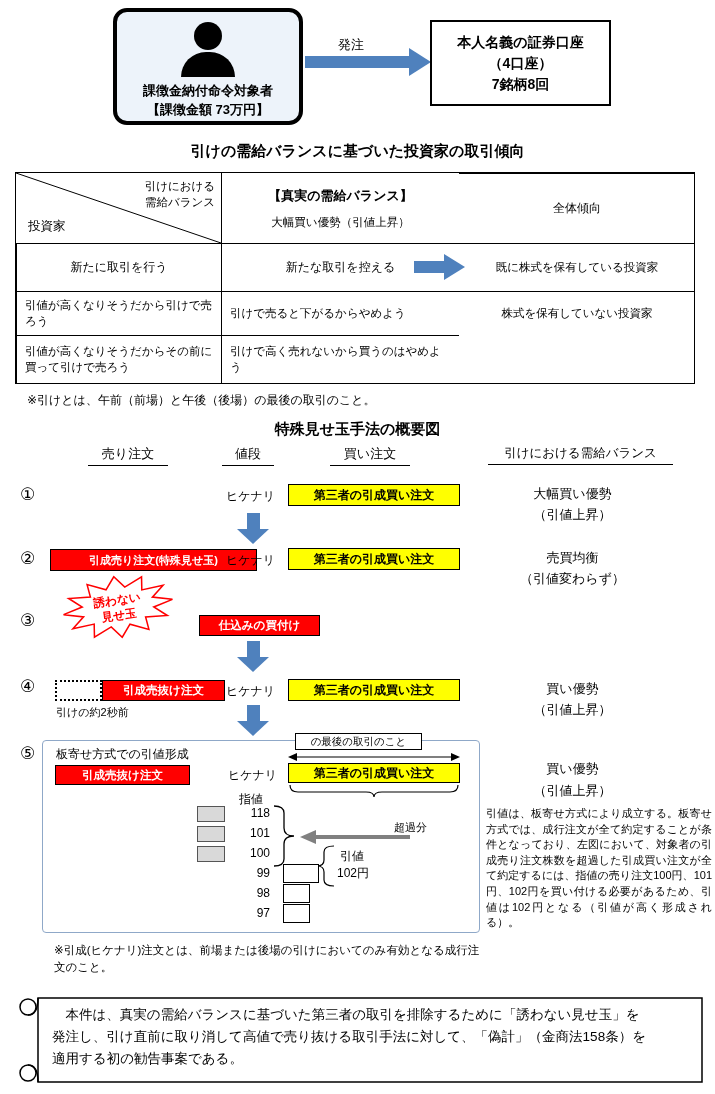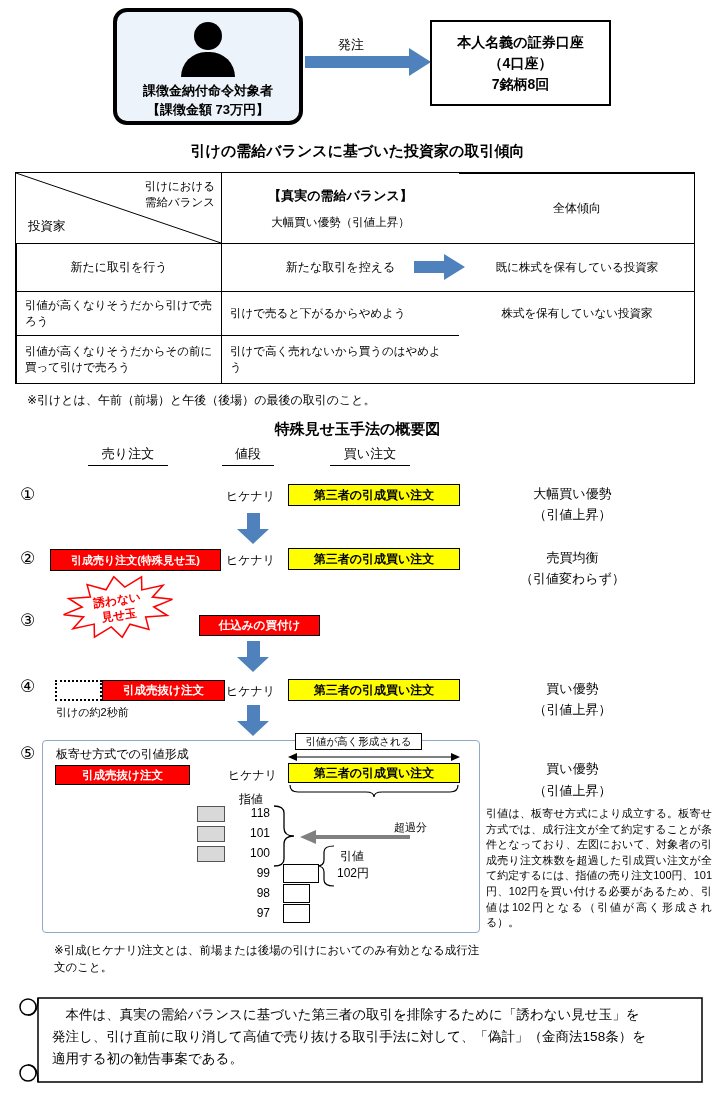--- a/index.html
+++ b/index.html
@@ -110,34 +110,35 @@
     <div class="hhead" style="left:428px;top:81px;border-top:13px solid transparent;border-bottom:13px solid transparent;border-left:21px solid #4F81BD;"></div>
   </div>
 
   <div class="abs" style="left:27px;top:392px;font-size:12px;">※引けとは、午前（前場）と午後（後場）の最後の取引のこと。</div>
 
   <div class="abs ctr b" style="left:0;top:420px;width:715px;font-size:15px;">特殊見せ玉手法の概要図</div>
 
   <div class="dheader" style="left:88px;top:445px;width:80px;">売り注文</div>
   <div class="dheader" style="left:222px;top:445px;width:52px;">値段</div>
   <div class="dheader" style="left:330px;top:445px;width:80px;">買い注文</div>
+  <div class="dheader" style="left:488px;top:445px;width:185px;font-size:12.5px;">引けにおける需給バランス</div>
 
   <div class="stepnum" style="left:20px;top:484px;">①</div>
   <div class="hike" style="left:226px;top:488px;">ヒケナリ</div>
   <div class="ybox" style="left:288px;top:484px;width:172px;height:22px;">第三者の引成買い注文</div>
   <div class="balmain" style="left:480px;top:485px;text-align:center;">大幅買い優勢</div>
   <div class="balmain" style="left:480px;top:506px;">（引値上昇）</div>
 
   <div class="darrow" style="left:237px;top:513px;">
       <div class="sh"></div>
       <div class="hd"></div>
     </div>
 
   <div class="stepnum" style="left:20px;top:548px;">②</div>
-  <div class="rbox" style="left:50px;top:549px;width:171px;height:22px;font-size:11px;">引成売り注文(特殊見せ玉)</div>
+  <div class="rbox" style="left:50px;top:549px;width:207px;height:22px;font-size:11px;">引成売り注文(特殊見せ玉)</div>
   <div class="hike" style="left:226px;top:552px;">ヒケナリ</div>
   <div class="ybox" style="left:288px;top:548px;width:172px;height:22px;">第三者の引成買い注文</div>
   <div class="balmain" style="left:480px;top:549px;">売買均衡</div>
   <div class="balmain" style="left:480px;top:570px;">（引値変わらず）</div>
 
   <div class="abs" style="left:62px;top:575px;width:112px;height:64px;transform:rotate(-8deg);">
     <svg width="112" height="64" viewBox="0 0 110 62">
       <polygon points="109,31 89.8,35.9 101.8,46 80.5,44.4 82,57 64.3,49.4 55,61 45.7,49.4 28,57 29.5,44.4 8.2,46 20.2,35.9 1,31 20.2,26.1 8.2,16 29.5,17.6 28,5 45.7,12.6 55,1 64.3,12.6 82,5 80.5,17.6 101.8,16 89.8,26.1" fill="#fff" stroke="#FF0000" stroke-width="1.5"></polygon>
       <text x="55" y="28" text-anchor="middle" font-size="11.5" font-weight="bold" fill="#FF0000">誘わない</text>
       <text x="55" y="43" text-anchor="middle" font-size="11.5" font-weight="bold" fill="#FF0000">見せ玉</text>
@@ -162,21 +163,21 @@
   <div class="balmain" style="left:480px;top:701px;">（引値上昇）</div>
 
   <div class="darrow" style="left:237px;top:705px;">
       <div class="sh"></div>
       <div class="hd"></div>
     </div>
 
   <div class="stepnum" style="left:20px;top:743px;">⑤</div>
   <div id="box5"></div>
   <div class="abs" style="left:56px;top:746px;font-size:12px;">板寄せ方式での引値形成</div>
-  <div id="sameqty">引値が高く形成される</div>
+  <div id="sameqty">の最後の取引のこと</div>
   <svg class="abs" style="left:288px;top:752px;" width="172" height="10" viewBox="0 0 172 10">
     <line x1="8" y1="5" x2="164" y2="5" stroke="#000" stroke-width="1.2"></line>
     <polygon points="0,5 9,1 9,9" fill="#000"></polygon>
     <polygon points="172,5 163,1 163,9" fill="#000"></polygon>
   </svg>
   <div class="rbox" style="left:55px;top:765px;width:135px;height:20px;font-size:11.5px;">引成売抜け注文</div>
   <div class="hike" style="left:228px;top:767px;">ヒケナリ</div>
   <div class="ybox" style="left:288px;top:763px;width:172px;height:20px;">第三者の引成買い注文</div>
   <svg class="abs" style="left:288px;top:784px;" width="172" height="14" viewBox="0 0 172 14">
     <path d="M2,1 Q2,8 10,8 L78,8 Q86,8 86,13 Q86,8 94,8 L162,8 Q170,8 170,1" fill="none" stroke="#000" stroke-width="1.2"></path>

